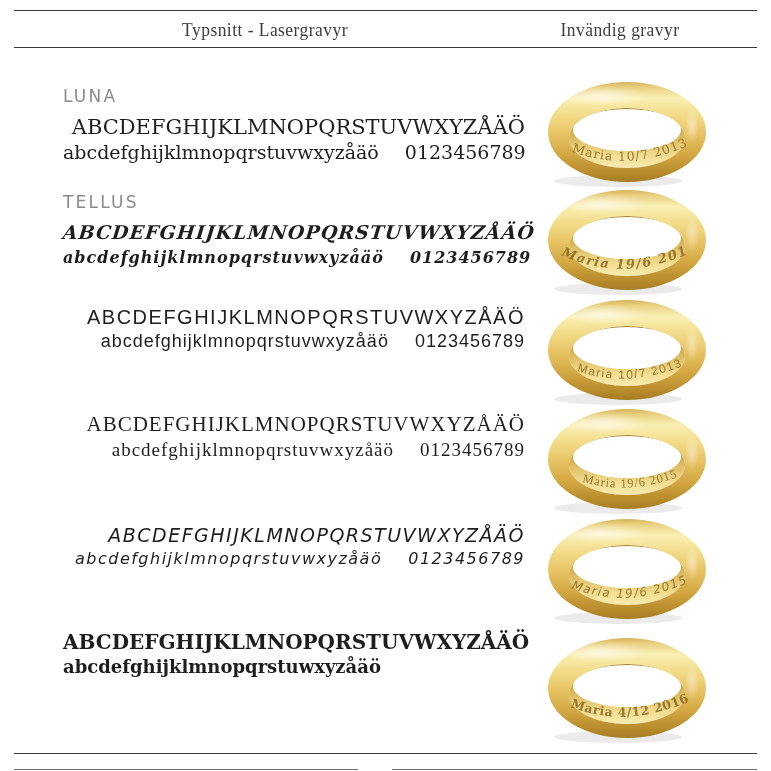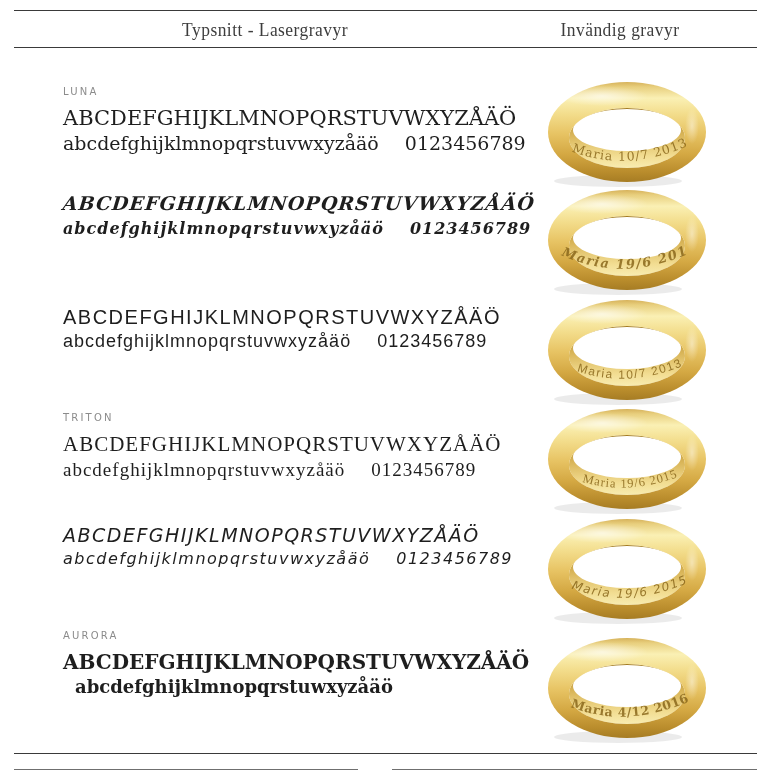--- a/index.html
+++ b/index.html
@@ -13,23 +13,23 @@
   .rule-seg.left{left:14px;width:344px;}
   .rule-seg.right{left:392px;width:365px;}
 
   .title{position:absolute;top:19px;transform:translateX(-50%) scaleX(.92);
          font-family:"Liberation Serif",serif;font-size:19px;color:#3d3d3d;
          letter-spacing:.5px;white-space:nowrap;}
   .title-left{left:265px;}
   .title-right{left:620px;}
 
   .font-section{position:absolute;left:63px;width:462px;}
-  .font-label{font-family:"DejaVu Sans",sans-serif;font-size:10px;color:#8b8b8b;
+  .font-label{font-family:"DejaVu Sans",sans-serif;font-size:17px;color:#8b8b8b;
               letter-spacing:2.2px;margin-bottom:9px;}
-  .sample-line{white-space:nowrap;line-height:1.35;}
+  .sample-line{white-space:nowrap;line-height:1.35;text-align:right;}
   .lower-line{margin-top:2px;}
   .digits{margin-left:26px;margin-top:44px;}
   .between{display:flex;justify-content:space-between;align-items:baseline;}
 
   
   .luna-u{font:21px "DejaVu Serif",serif;}
   .luna-l{font:19px "DejaVu Serif",serif;}
   
   .tellus-u{font:italic 700 19px "DejaVu Serif",serif;letter-spacing:1px;display:inline-block;transform:skewX(-6deg);}
   .tellus-l{font:italic 700 16px "DejaVu Serif",serif;letter-spacing:1px;}
@@ -37,21 +37,21 @@
   .dione-u{font:20px "Liberation Sans",sans-serif;letter-spacing:1.5px;}
   .dione-l{font:18px "Liberation Sans",sans-serif;letter-spacing:1px;}
   
   .triton-u{font:21px "Liberation Serif",serif;letter-spacing:1px;}
   .triton-l{font:19px "Liberation Serif",serif;letter-spacing:1px;}
   
   .callisto-u{font:italic 19px "DejaVu Sans",sans-serif;letter-spacing:1.5px;}
   .callisto-l{font:italic 16px "DejaVu Sans",sans-serif;letter-spacing:1.5px;}
   
   .aurora-u{font:700 20px "DejaVu Serif",serif;}
-  .aurora-l{font:700 18px "DejaVu Serif",serif;margin-left:12px;}
+  .aurora-l{font:700 18px "DejaVu Serif",serif;}
 
   .ring{position:absolute;left:542px;width:170px;height:112px;}
   .engrave{fill:#8a681c;opacity:.85;}
   .e-luna{font:12.5px "DejaVu Serif",serif;letter-spacing:1px;}
   .e-tellus{font:italic 700 13px "DejaVu Serif",serif;letter-spacing:1.5px;}
   .e-dione{font:12px "Liberation Sans",sans-serif;letter-spacing:1.5px;}
   .e-triton{font:12.5px "Liberation Serif",serif;letter-spacing:1px;}
   .e-callisto{font:italic 12px "DejaVu Sans",sans-serif;letter-spacing:1.5px;}
   .e-aurora{font:700 12.5px "DejaVu Serif",serif;letter-spacing:.5px;}
 </style>
@@ -98,50 +98,49 @@
 
   <section class="font-section" style="top:86px">
     <div class="font-label">LUNA</div>
     <div class="sample-line luna-u">ABCDEFGHIJKLMNOPQRSTUVWXYZÅÄÖ</div>
     <div class="sample-line lower-line">
       <span class="luna-l">abcdefghijklmnopqrstuvwxyzåäö</span><span class="luna-l digits">0123456789</span>
     </div>
   </section>
 
   <section class="font-section" style="top:192px">
+    <div class="font-label">TELLUS</div>
     <div class="sample-line"><span class="tellus-u">ABCDEFGHIJKLMNOPQRSTUVWXYZÅÄÖ</span></div>
     <div class="sample-line lower-line">
       <span class="tellus-l">abcdefghijklmnopqrstuvwxyzåäö</span><span class="tellus-l digits">0123456789</span>
     </div>
   </section>
 
   <section class="font-section" style="top:306px">
     <div class="sample-line dione-u">ABCDEFGHIJKLMNOPQRSTUVWXYZÅÄÖ</div>
     <div class="sample-line lower-line">
       <span class="dione-l">abcdefghijklmnopqrstuvwxyzåäö</span><span class="dione-l digits">0123456789</span>
     </div>
   </section>
 
   <section class="font-section" style="top:412px">
-    <div class="font-label">TRITON</div>
     <div class="sample-line triton-u">ABCDEFGHIJKLMNOPQRSTUVWXYZÅÄÖ</div>
     <div class="sample-line lower-line">
       <span class="triton-l">abcdefghijklmnopqrstuvwxyzåäö</span><span class="triton-l digits">0123456789</span>
     </div>
   </section>
 
   <section class="font-section" style="top:524px">
     <div class="sample-line callisto-u">ABCDEFGHIJKLMNOPQRSTUVWXYZÅÄÖ</div>
     <div class="sample-line lower-line">
       <span class="callisto-l">abcdefghijklmnopqrstuvwxyzåäö</span><span class="callisto-l digits">0123456789</span>
     </div>
   </section>
 
   <section class="font-section" style="top:630px">
-    <div class="font-label">AURORA</div>
     <div class="sample-line aurora-u">ABCDEFGHIJKLMNOPQRSTUVWXYZÅÄÖ</div>
     <div class="sample-line lower-line between">
       <span class="aurora-l">abcdefghijklmnopqrstuwxyzåäö</span>
     </div>
   </section>
 
   <svg class="ring" style="top:78px" viewBox="0 0 170 112">
     <ellipse cx="76" cy="103" rx="64" ry="6" fill="#000" opacity=".08"></ellipse>
     <ellipse cx="85" cy="60" rx="58" ry="30" fill="url(#innerGrad)"></ellipse>
     <ellipse cx="85" cy="52" rx="54" ry="21" fill="#ffffff"></ellipse>

